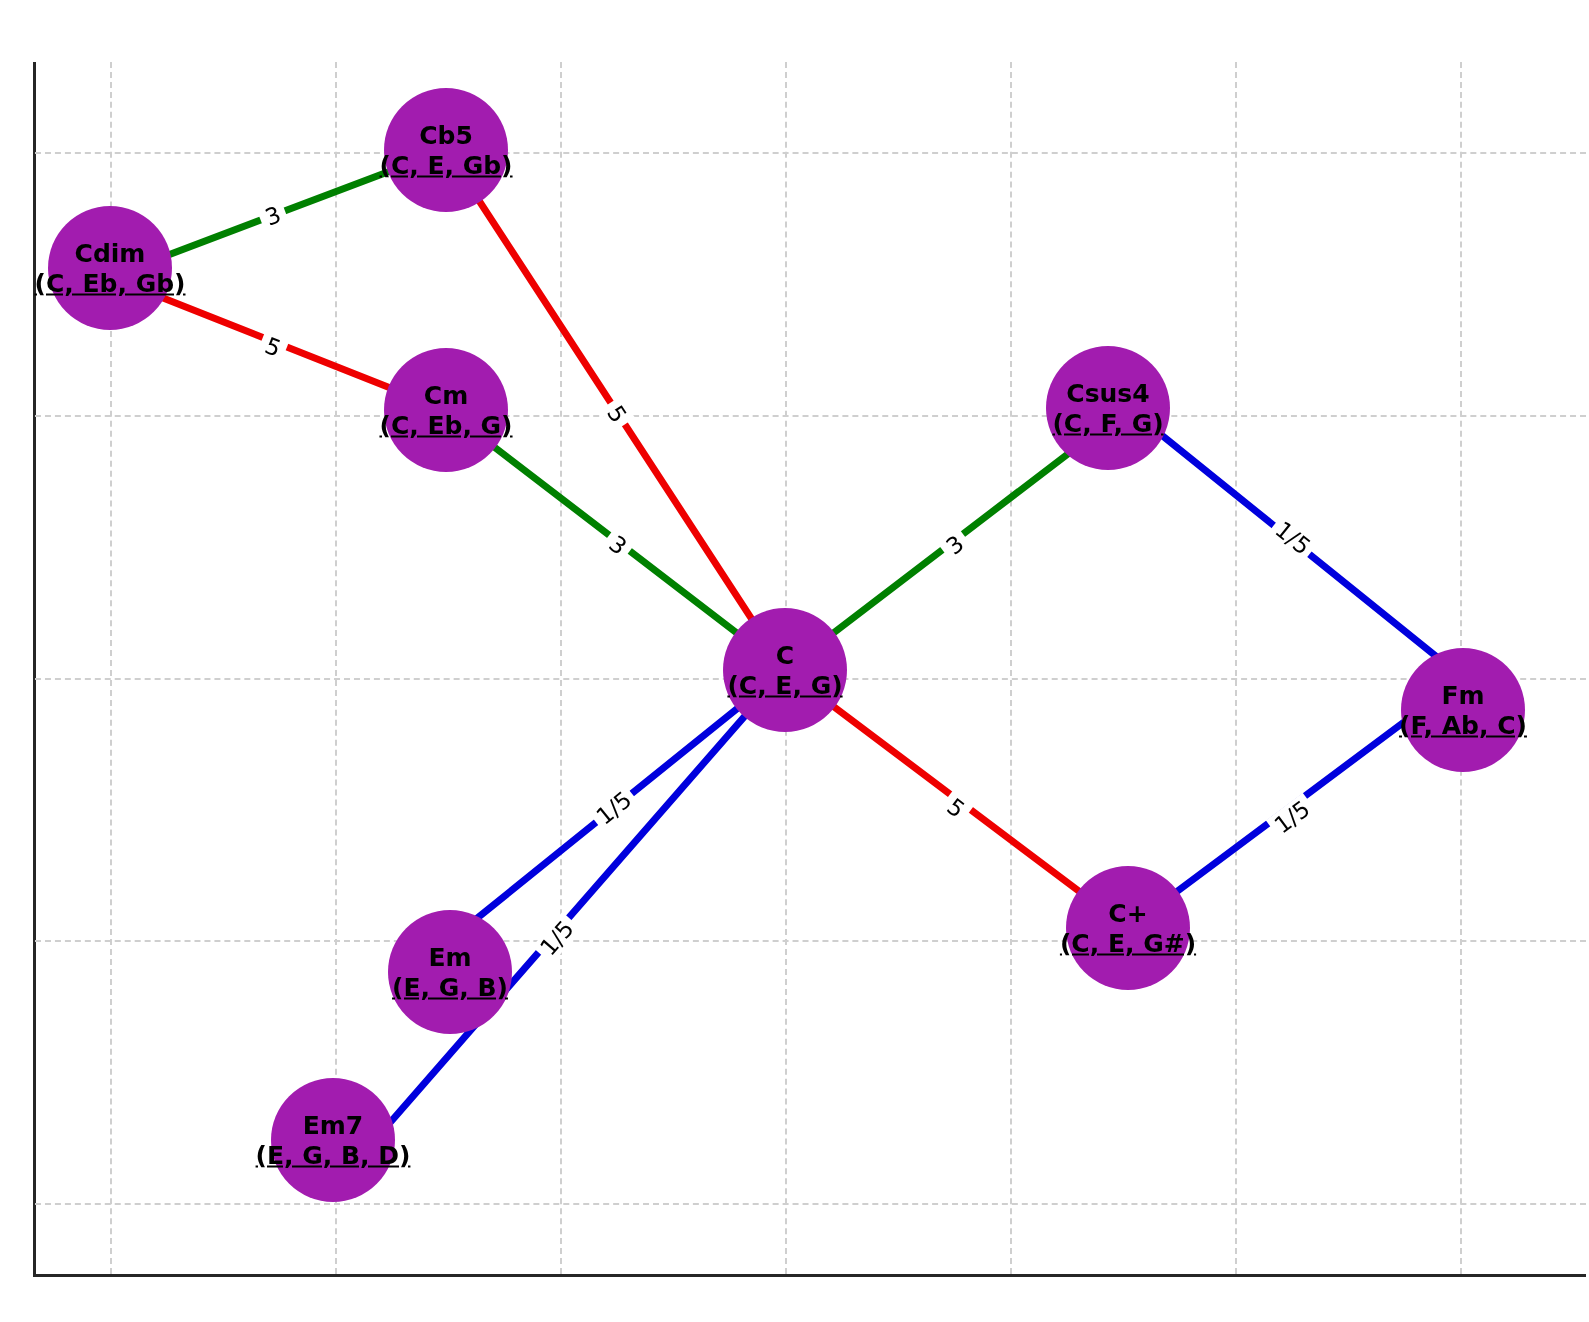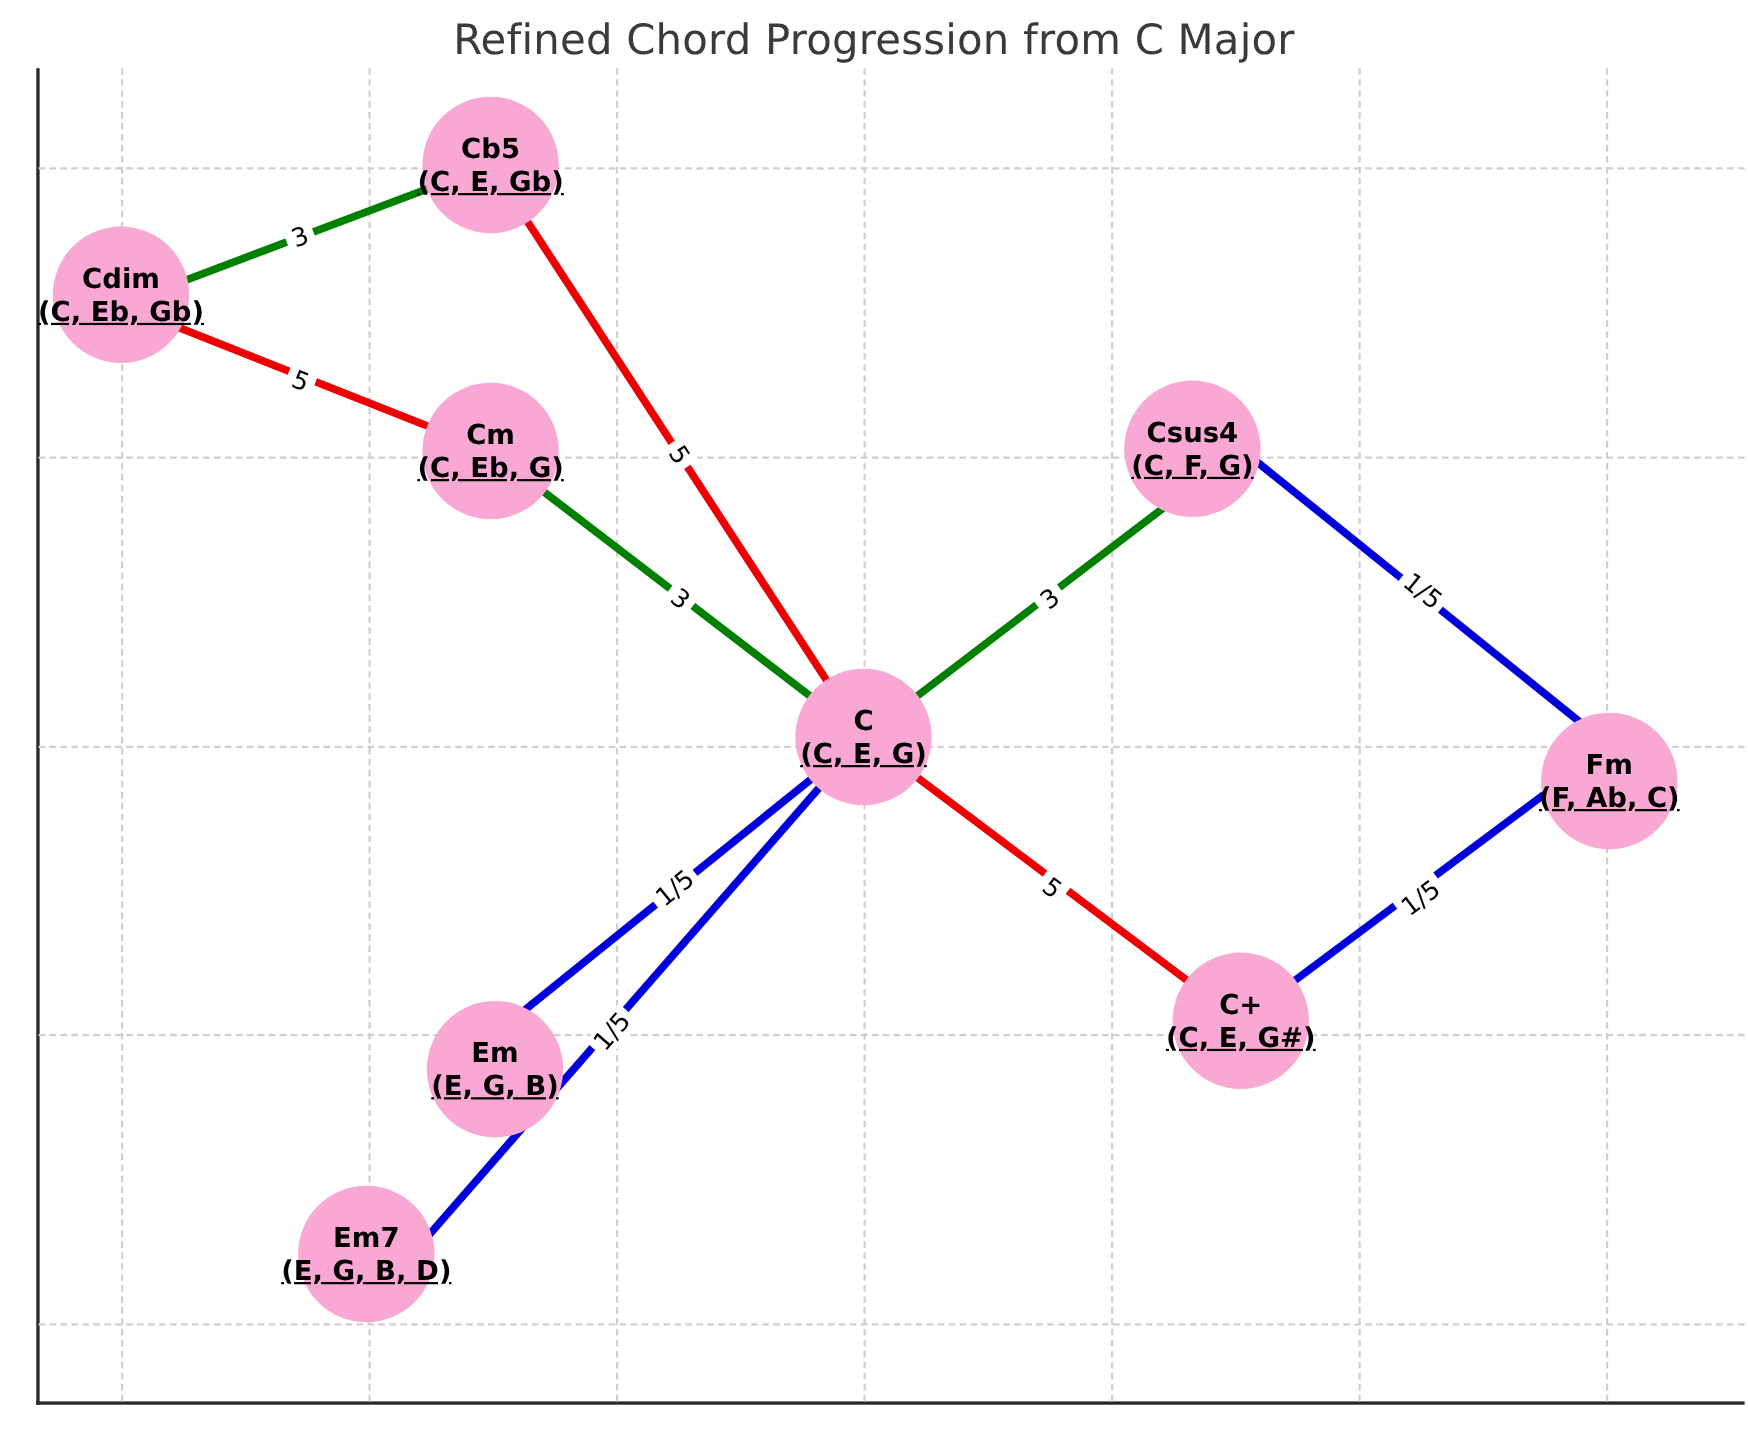--- a/index.html
+++ b/index.html
@@ -68,21 +68,21 @@
     position: absolute;
     left: 0;
     top: 0;
     width: 1589px;
     height: 1322px;
     pointer-events: none;
   }
   .node {
     position: absolute;
     border-radius: 50%;
-    background: #f9a8d4;
+    background: #a21caf;
     transform: translate(-50%, -50%);
     display: flex;
     flex-direction: column;
     align-items: center;
     justify-content: center;
   }
   .node-text {
     position: absolute;
     left: 50%;
     top: 50%;
@@ -107,21 +107,20 @@
     white-space: nowrap;
     transform-origin: 50% 50%;
     background: transparent;
   }
 </style>
 </head>
 <body>
 
 <div id="canvas">
 
-  <div id="chart-title">Refined Chord Progression from C Major</div>
 
   <div class="spine-left"></div>
   <div class="spine-bottom"></div>
 
   <div id="plot-area">
     <div id="grid-layer">
         <div class="gridline-v" style="left: 75px;"></div>
         <div class="gridline-v" style="left: 300px;"></div>
         <div class="gridline-v" style="left: 525px;"></div>
         <div class="gridline-v" style="left: 750px;"></div>
@@ -177,21 +176,21 @@
           <span class="lbl">Cm</span>
           <span class="notes">(C, Eb, G)</span>
         </div>
       </div>
       <div class="node" style="left: 785px; top: 670px; width: 124px; height: 124px;">
         <div class="node-text">
           <span class="lbl">C</span>
           <span class="notes">(C, E, G)</span>
         </div>
       </div>
-      <div class="node" style="left: 1084px; top: 408px; width: 124px; height: 124px;">
+      <div class="node" style="left: 1108px; top: 408px; width: 124px; height: 124px;">
         <div class="node-text">
           <span class="lbl">Csus4</span>
           <span class="notes">(C, F, G)</span>
         </div>
       </div>
       <div class="node" style="left: 1463px; top: 710px; width: 124px; height: 124px;">
         <div class="node-text">
           <span class="lbl">Fm</span>
           <span class="notes">(F, Ab, C)</span>
         </div>

